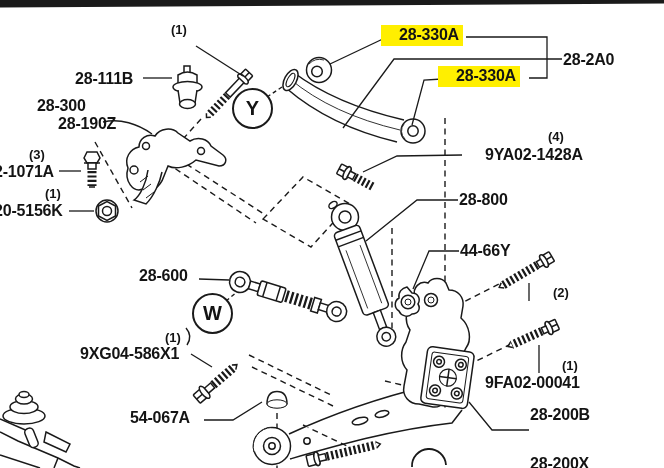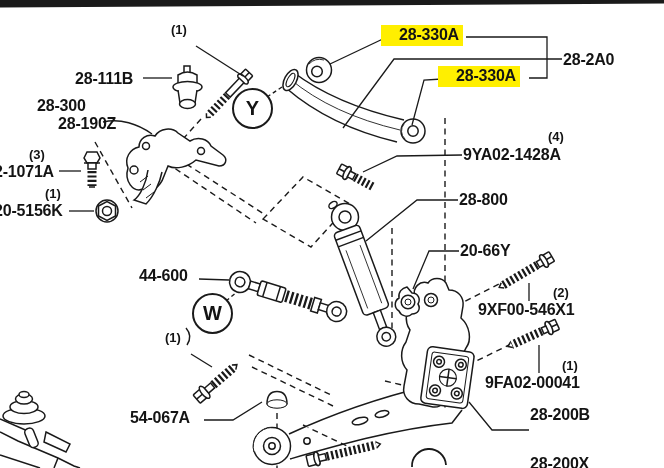--- a/index.html
+++ b/index.html
@@ -27,21 +27,21 @@
   .p-190      {left:37px; top:97px;}
   .p-190z     {left:34px; top:115px;margin-left:24px;}
   .p-qty1071  {left:29px; top:148px;}
   .p-1071a    {left:-6px; top:163px;}
   .p-qty5156  {left:45px; top:187px;}
   .p-5156k    {left:-6px; top:202px;}
   .p-330a1    {left:381px;top:25px;}
   .p-2a0      {left:563px;top:51px;text-align:center;}
   .p-330a2    {left:438px;top:66px;}
   .p-qty1428  {left:548px;top:130px;}
-  .p-1428a    {left:463px;top:146px;}
+  .p-1428a    {left:485px;top:146px;}
   .p-700      {left:459px;top:191px;}
   .p-66y      {left:460px;top:242px;}
   .p-qty546   {left:553px;top:286px;}
   .p-546x1    {left:478px;top:301px;}
   .p-qty58    {left:562px;top:359px;}
   .p-00058    {left:485px;top:374px;}
   .p-200b     {left:530px;top:406px;text-align:center;}
   .p-200x     {left:530px;top:426px;margin-top:29px;}
   .p-600      {left:139px;top:267px;}
   .p-qty586   {left:165px;top:331px;}
@@ -299,26 +299,26 @@
   <div class="lbl qty p-qty1071">(3)</div>
   <div class="lbl p-1071a">2-1071A</div>
   <div class="lbl qty p-qty5156">(1)</div>
   <div class="lbl p-5156k">20-5156K</div>
   <div class="lbl hl p-330a1">28-330A</div>
   <div class="lbl p-2a0">28-2A0</div>
   <div class="lbl hl p-330a2">28-330A</div>
   <div class="lbl qty p-qty1428">(4)</div>
   <div class="lbl p-1428a">9YA02-1428A</div>
   <div class="lbl p-700">28-800</div>
-  <div class="lbl p-66y">20-66Y</div>
+  <div class="lbl p-66y">44-66Y</div>
   <div class="lbl qty p-qty546">(2)</div>
-  <div class="lbl p-546x1">9XF00-546X1</div>
   <div class="lbl qty p-qty58">(1)</div>
   <div class="lbl p-00058">9FA02-00041</div>
   <div class="lbl p-200b">28-200B</div>
   <div class="lbl p-200x">28-200X</div>
-  <div class="lbl p-600">44-600</div>
+  <div class="lbl p-600">28-600</div>
   <div class="lbl qty p-qty586">(1)</div>
+  <div class="lbl p-586x1">9XG04-586X1</div>
   <div class="lbl p-067a">54-067A</div>
 
   <div class="callout p-callout-y">Y</div>
   <div class="callout p-callout-w">W</div>
 </div>
 
 </body></html>

